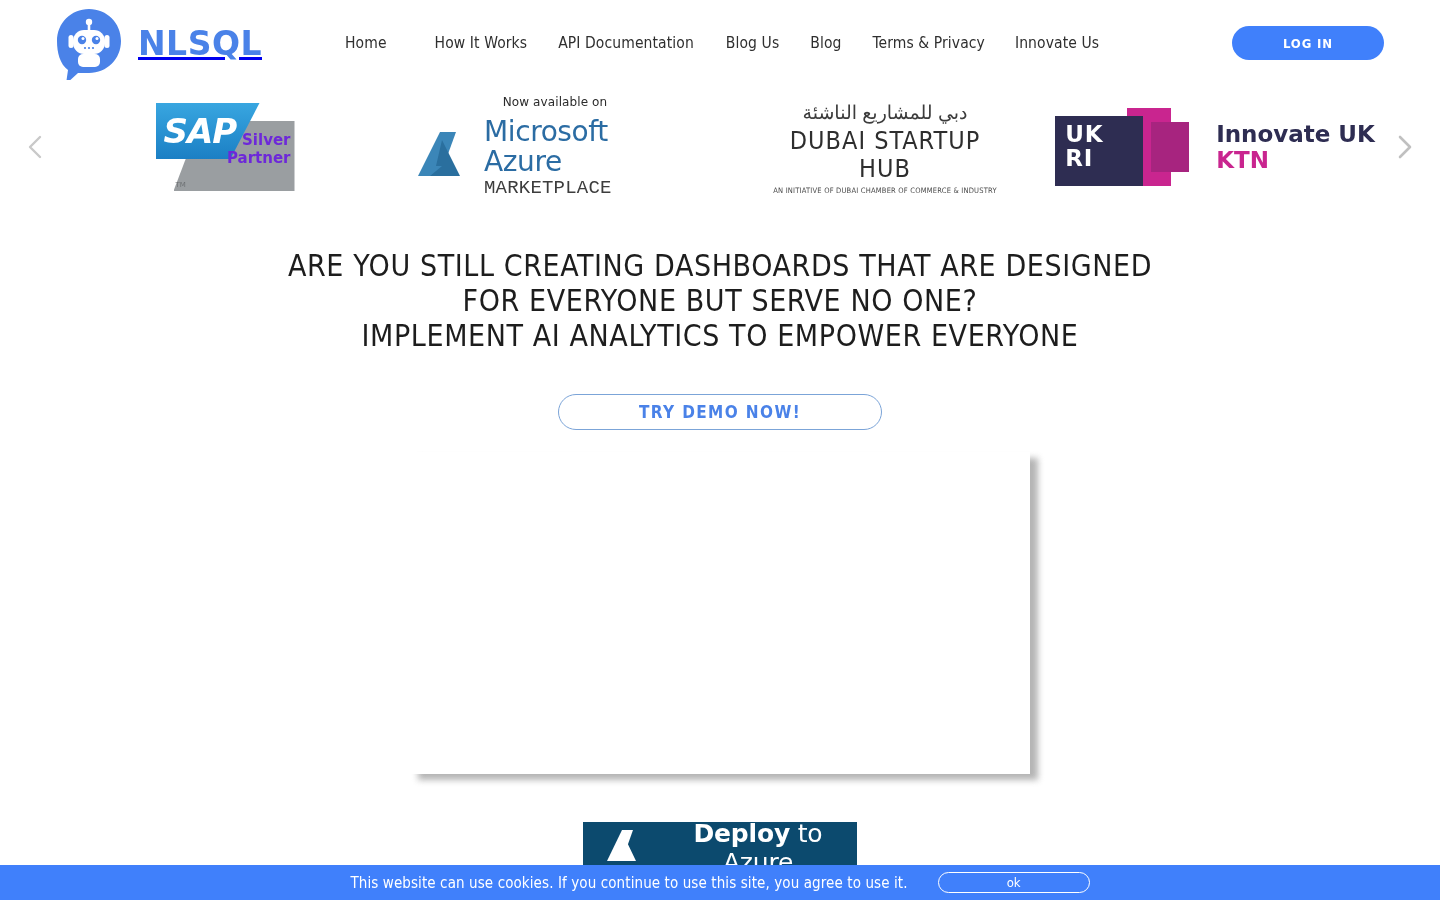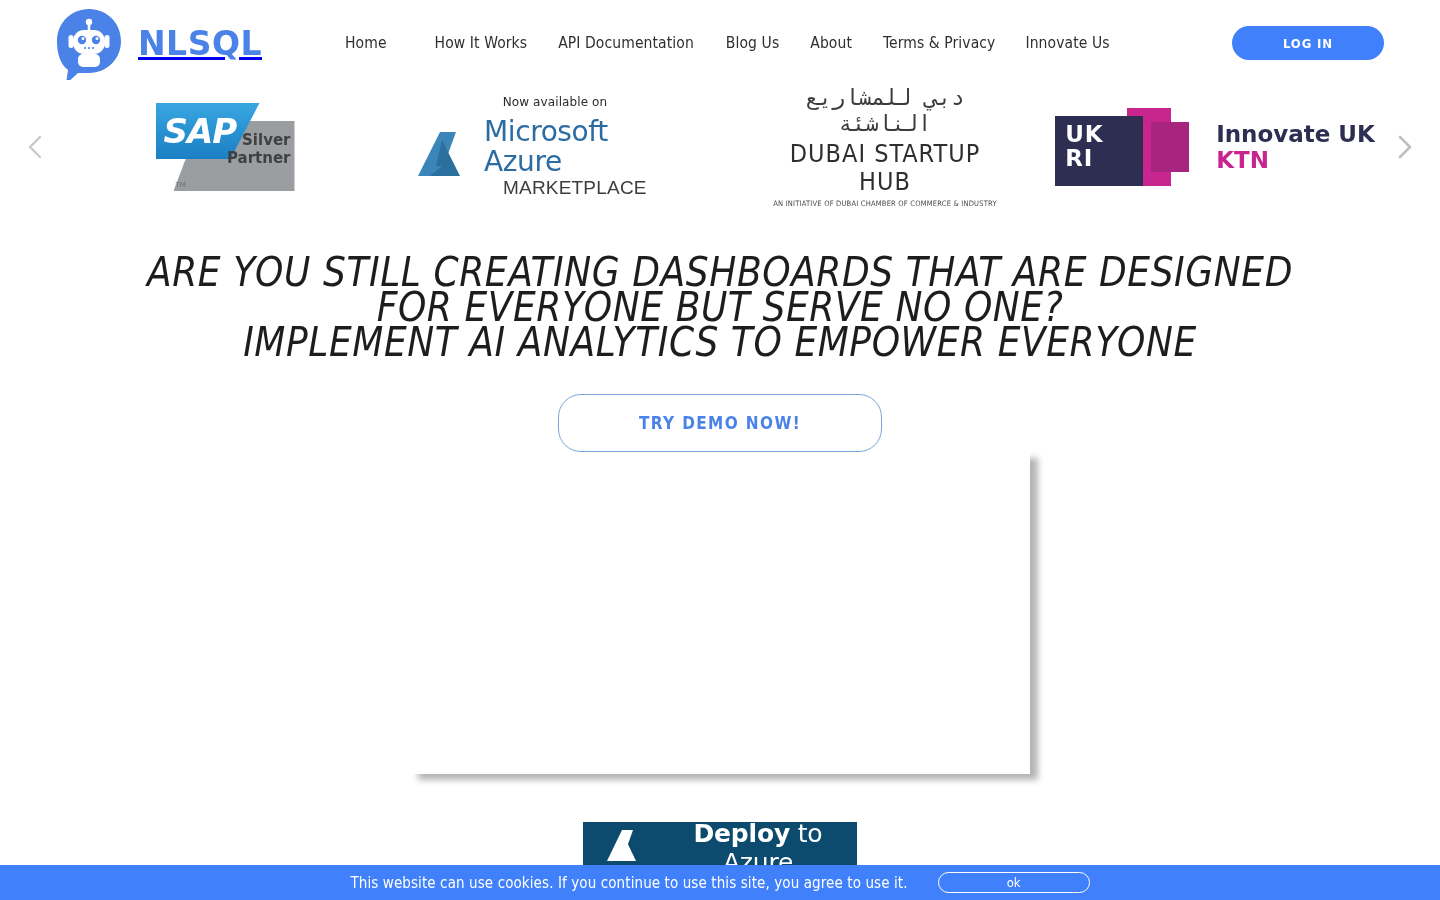--- a/index.html
+++ b/index.html
@@ -97,21 +97,21 @@
     background: linear-gradient(180deg, #38a6e0 0%, #1b7fc4 100%);
   }
   .sap-text {
     position: absolute; left: 8px; top: 6px;
     font-family: "DejaVu Sans", sans-serif;
     font-size: 34px; font-weight: 700; font-style: italic;
     color: #ffffff; letter-spacing: -1px; line-height: 44px;
   }
   .sap-silver {
     position: absolute; right: 4px; top: 28px;
-    text-align: right; color: #404040;
+    text-align: right; color: #6d28d9;
     font-family: "DejaVu Sans", sans-serif;
     font-size: 15px; font-weight: 700; line-height: 18px;
   }
   .sap-tm {
     position: absolute; left: 20px; bottom: 2px;
     font-size: 7px; color: #6d7073; font-family: "DejaVu Sans", sans-serif;
   }
 
   
   .azure-logo { width: 278px; text-align: center; }
@@ -120,29 +120,29 @@
     font-size: 12px; color: #2b2b2b; margin-bottom: 8px;
     letter-spacing: .1px;
   }
   .azure-row { display: flex; align-items: center; justify-content: center; gap: 10px; }
   .azure-words { text-align: left; }
   .azure-title {
     font-family: "DejaVu Sans", sans-serif;
     font-size: 28px; color: #2b6ca3; line-height: 30px; letter-spacing: -.4px;
   }
   .azure-sub {
-    font-family: Liberation Sans, sans-serif;
-    font-size: 19px; color: #3d3d3d; line-height: 22px; letter-spacing: .2px; margin-left: 19px;
+    font-family: Liberation Mono, monospace;
+    font-size: 19px; color: #3d3d3d; line-height: 22px; letter-spacing: .2px;
   }
 
   
   .dubai-logo { width: 250px; text-align: center; }
   .dubai-ar {
-    font-family: Liberation Mono, monospace;
-    font-size: 22px; color: #3c3c3c; direction: rtl;
+    font-family: Liberation Sans, sans-serif;
+    font-size: 19px; color: #3c3c3c; direction: rtl;
     line-height: 26px; margin-bottom: 1px;
   }
   .dubai-en {
     font-family: "DejaVu Sans Condensed", "Liberation Sans Narrow", "Liberation Sans", sans-serif;
     font-size: 25px; color: #2e2e2e; letter-spacing: 1px; line-height: 28px;
   }
   .dubai-tag {
     font-family: "DejaVu Sans Condensed", "Liberation Sans Narrow", "Liberation Sans", sans-serif;
     font-size: 7.5px; color: #4a4a4a; letter-spacing: .2px; margin-top: 3px;
   }
@@ -170,28 +170,28 @@
   .ukri-ktn {
     font-family: "DejaVu Sans", sans-serif;
     font-size: 23px; font-weight: 700; color: #c9258f; line-height: 26px;
   }
 
   
   .hero-head {
     position: absolute; top: 228px; left: 0; width: 1440px;
     text-align: center;
     font-family: "DejaVu Sans Condensed", "Liberation Sans Narrow", "Liberation Sans", sans-serif;
-    font-size: 40px; font-weight: 400; color: #1d1d1d;
-    line-height: 35px; letter-spacing: .6px; font-style: italic;
+    font-size: 30px; font-weight: 400; color: #1d1d1d;
+    line-height: 35px; letter-spacing: .6px;
   }
   .hero-head div { white-space: nowrap; }
 
   .demo-btn {
     position: absolute; left: 558px; top: 394px;
-    width: 324px; height: 58px; border-radius: 23px;
+    width: 324px; height: 36px; border-radius: 23px;
     border: 1.4px solid #7ba4d8; background: #ffffff;
     color: #4a82e8; cursor: pointer;
     font-family: "DejaVu Sans Condensed", "Liberation Sans Narrow", "Liberation Sans", sans-serif;
     font-size: 17px; font-weight: 700; letter-spacing: 1.4px;
     display: flex; align-items: center; justify-content: center;
   }
 
   
   .embed-shadow {
     position: absolute; left: 418px; top: 458px;
@@ -268,21 +268,21 @@
         </svg>
       </span>
       <span class="brand-name">NLSQL</span>
     </a>
 
     <nav class="nav">
       <a class="nav-item" href="#">Home</a>
       <a class="nav-item" href="#">How It Works</a>
       <a class="nav-item" href="#">API Documentation</a>
       <a class="nav-item" href="#">Blog Us</a>
-      <a class="nav-item" href="#">About</a>
+      <a class="nav-item" href="#">Blog</a>
       <a class="nav-item" href="#">Terms &amp; Privacy</a>
       <a class="nav-item" href="#">Innovate Us</a>
     </nav>
 
     <button class="login-btn">LOG IN</button>
   </div>
 
   <div class="carousel">
 
     <div class="car-arrow left">

